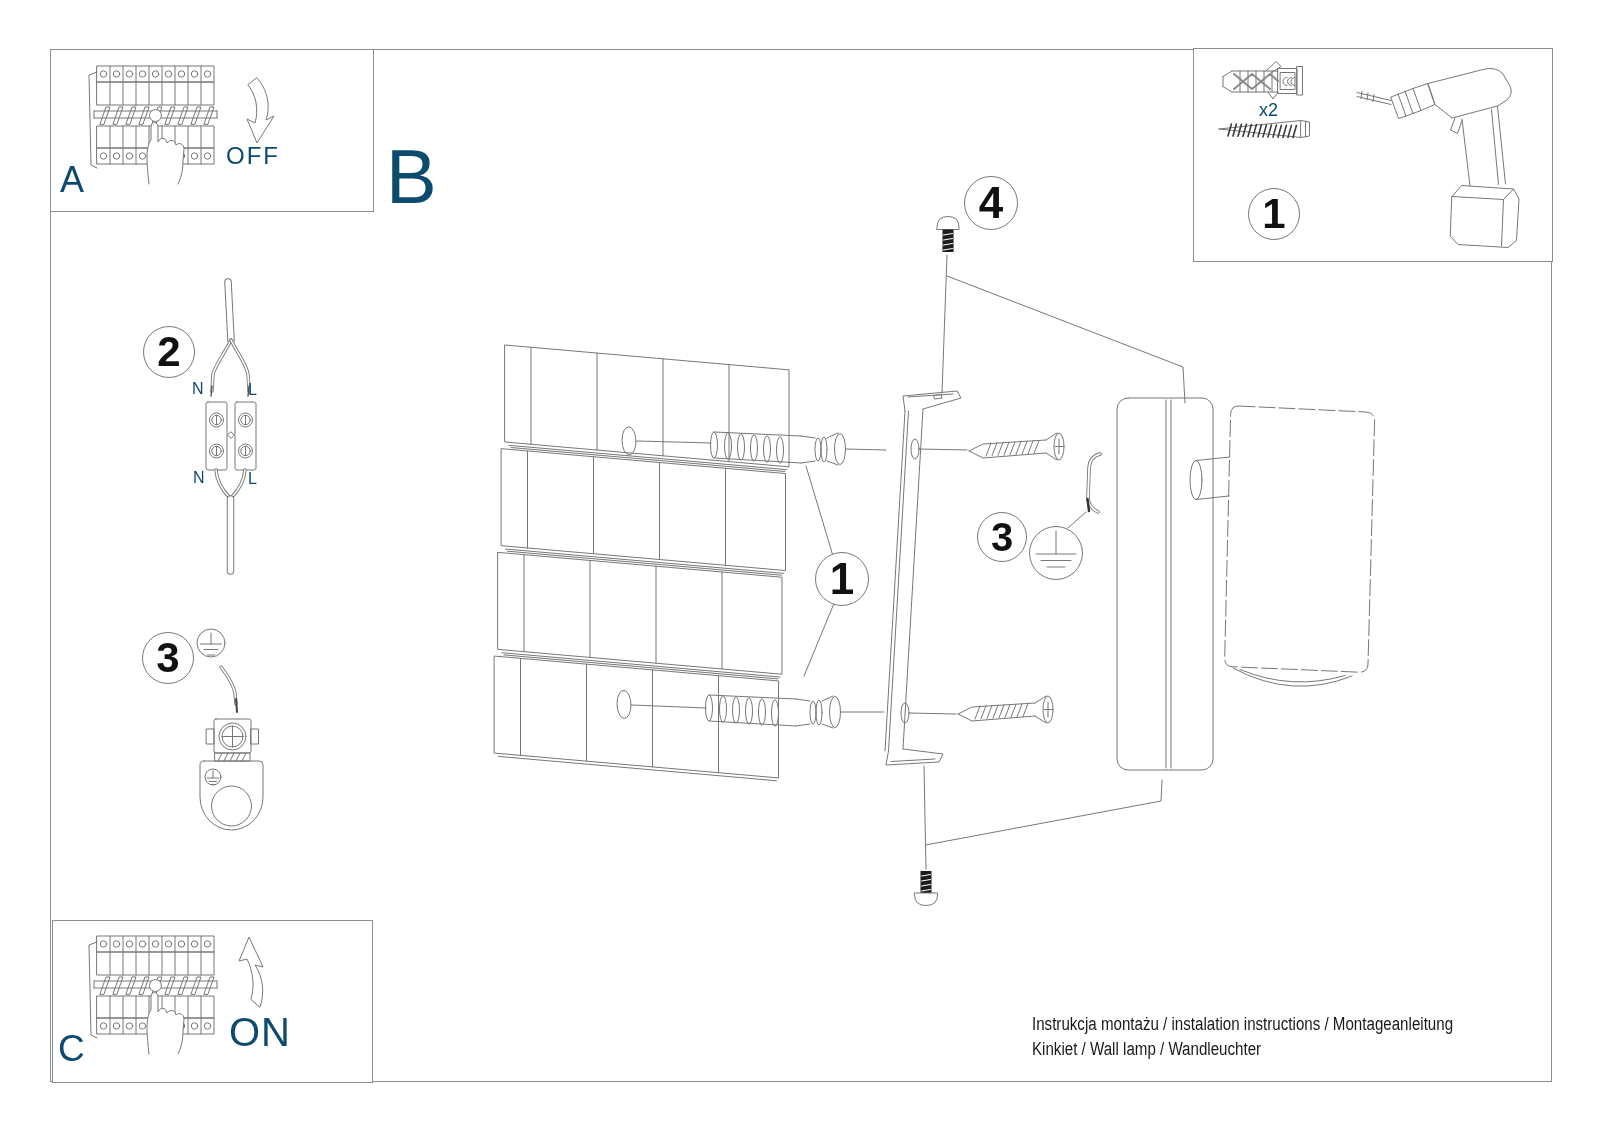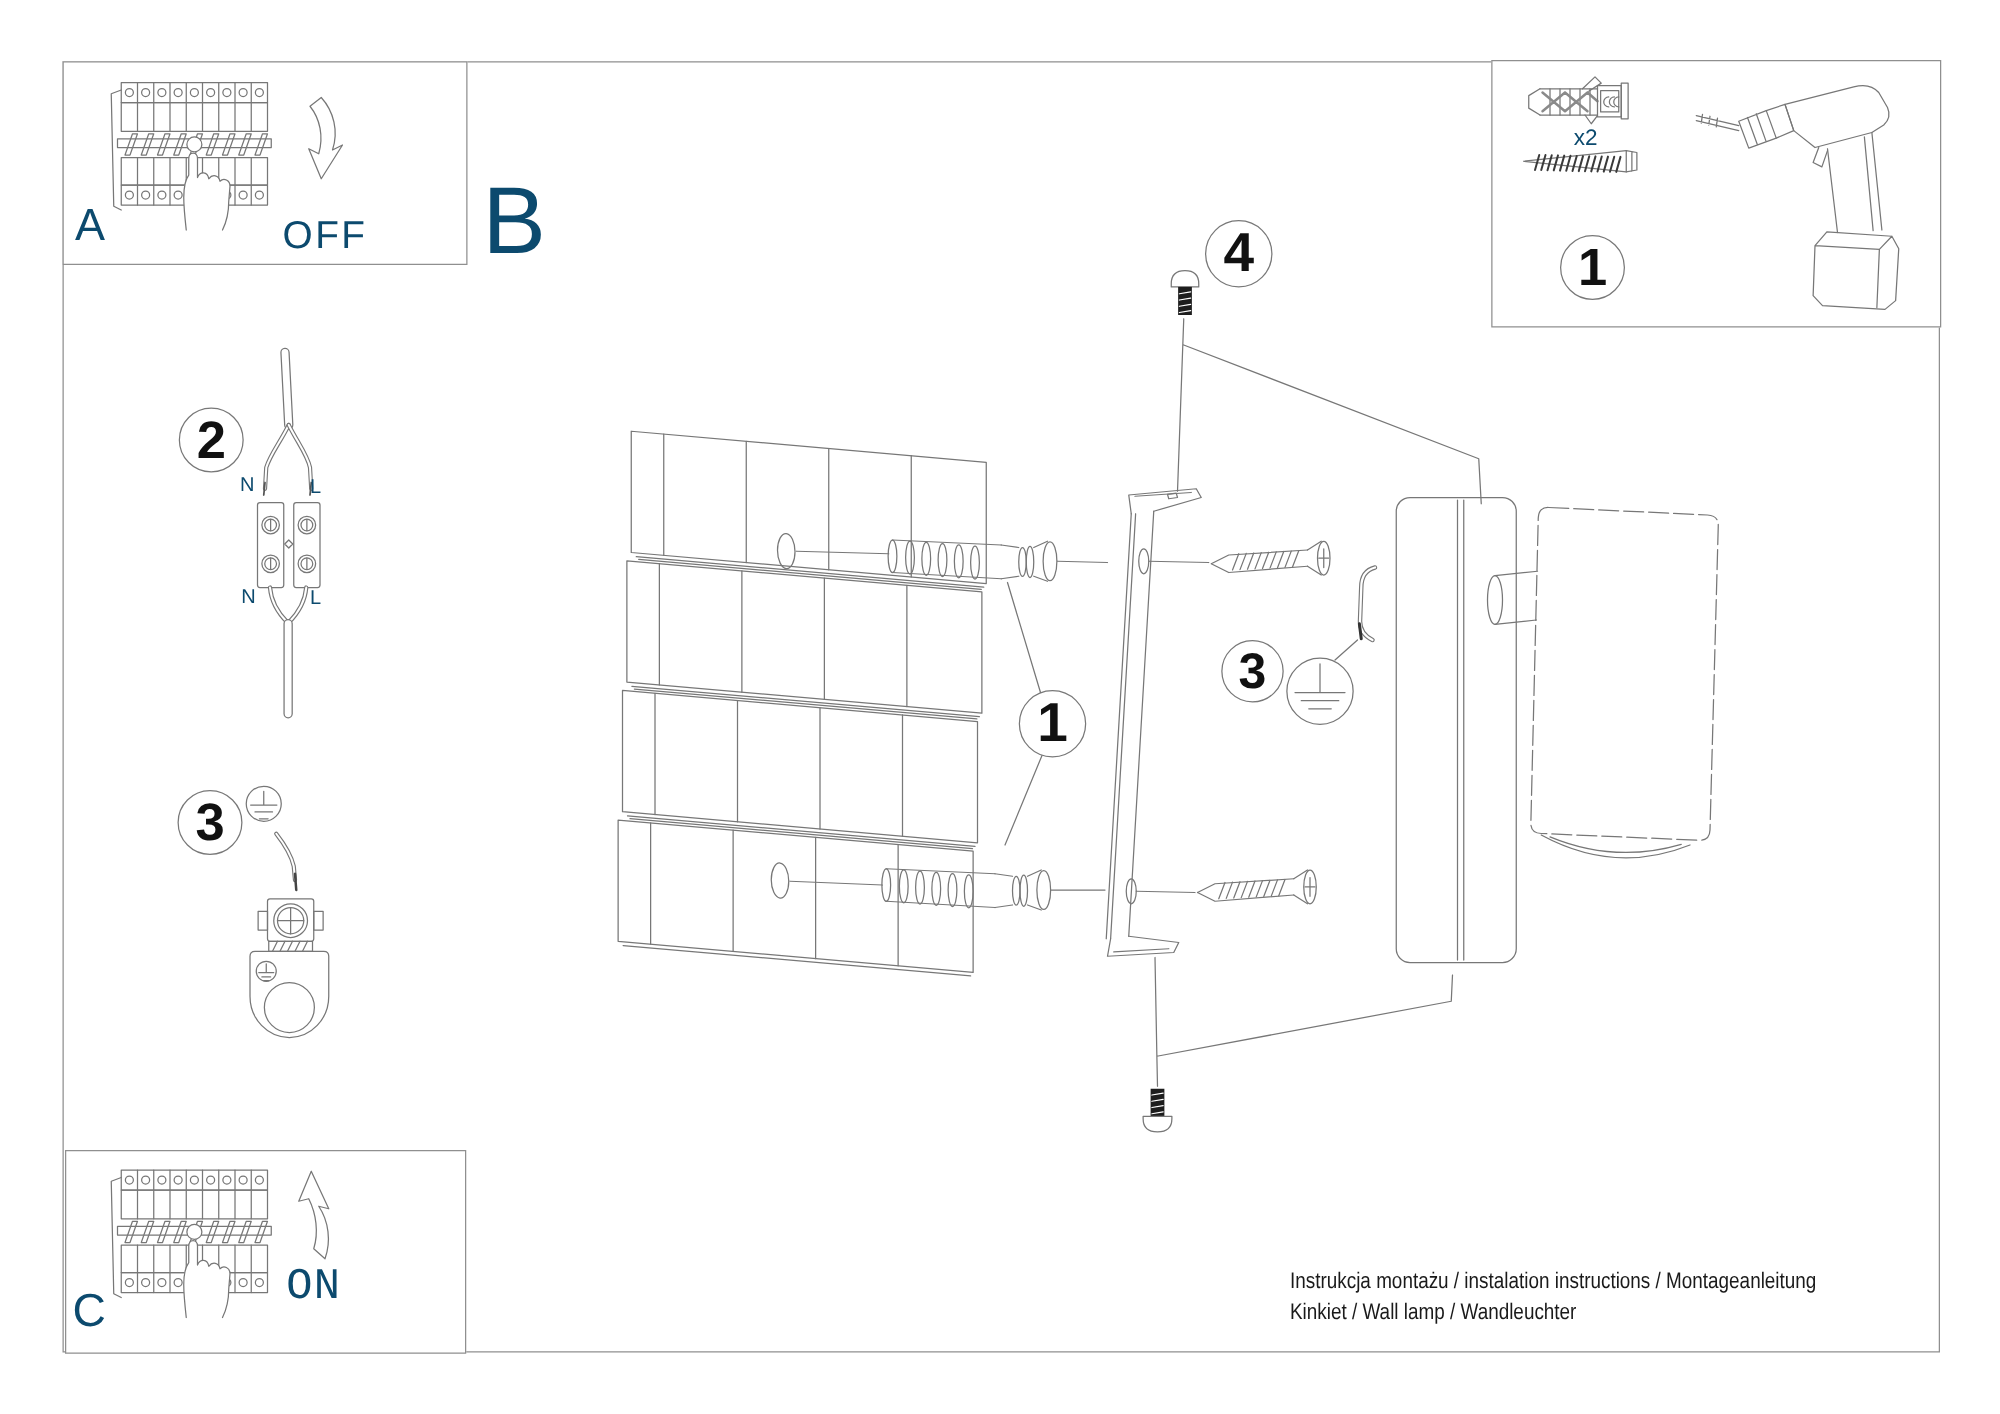--- a/index.html
+++ b/index.html
@@ -248,24 +248,24 @@
       <path d="M1391,97 L1413,88.5 L1421,110.5 L1399,118.5 Z M1398,94 L1406,116 M1405,91 L1413,113.5"></path>
       <path d="M1413,88.5 L1428,83.5 L1435,104.5 L1421,110.5"></path>
       <path d="M1428,83.5 L1483,69.5 Q1496,66 1503,74 L1510,86 Q1513.5,94 1507,100 L1497.5,106 L1452,118 L1435,104.5 Z"></path>
       <path d="M1455,118 L1450.5,130 L1457.5,133.5 L1462,120.5"></path>
       <path d="M1497.5,106 L1505.5,184 M1462,119 L1470,186 M1491.5,109.5 L1498.5,184.5"></path>
       <path d="M1452,196.5 L1461.5,185.5 L1513.5,189 L1519,199 L1516.5,240.5 L1508,247.5 L1458,244.5 L1450.5,236.5 Z M1452,196.5 L1503.5,199.5 L1513.5,189 M1503.5,199.5 L1501.5,246"></path>
     </g>
   </svg>
 
   <div class="lbl" style="left:60px;top:162px;font-size:36px;">A</div>
-  <div class="lbl" style="left:226px;top:144px;font-size:31px;letter-spacing:2px;margin-top:28px;">OFF</div>
+  <div class="lbl" style="left:226px;top:144px;font-size:24px;letter-spacing:2px;">OFF</div>
   <div class="lbl" style="left:386px;top:139px;font-size:76px;">B</div>
   <div class="lbl" style="left:58px;top:1030px;font-size:37px;">C</div>
-  <div class="lbl" style="left:229px;top:1012px;font-size:35px;letter-spacing:1px;font-family:Liberation Mono, monospace;">ON</div>
+  <div class="lbl" style="left:229px;top:1012px;font-size:40px;letter-spacing:1px;">ON</div>
 
   <div class="lbl" style="left:192px;top:381px;font-size:16px;">N</div>
   <div class="lbl" style="left:248px;top:382px;font-size:16px;">L</div>
   <div class="lbl" style="left:193px;top:470px;font-size:16px;">N</div>
   <div class="lbl" style="left:248px;top:471px;font-size:16px;">L</div>
 
   <div class="badge" style="left:143px;top:326px;width:50px;height:50px;font-size:42px;">2</div>
   <div class="badge" style="left:142px;top:632px;width:50px;height:50px;font-size:42px;">3</div>
   <div class="badge" style="left:815px;top:552px;width:52px;height:52px;font-size:44px;">1</div>
   <div class="badge" style="left:977px;top:512px;width:48px;height:48px;font-size:40px;">3</div>

